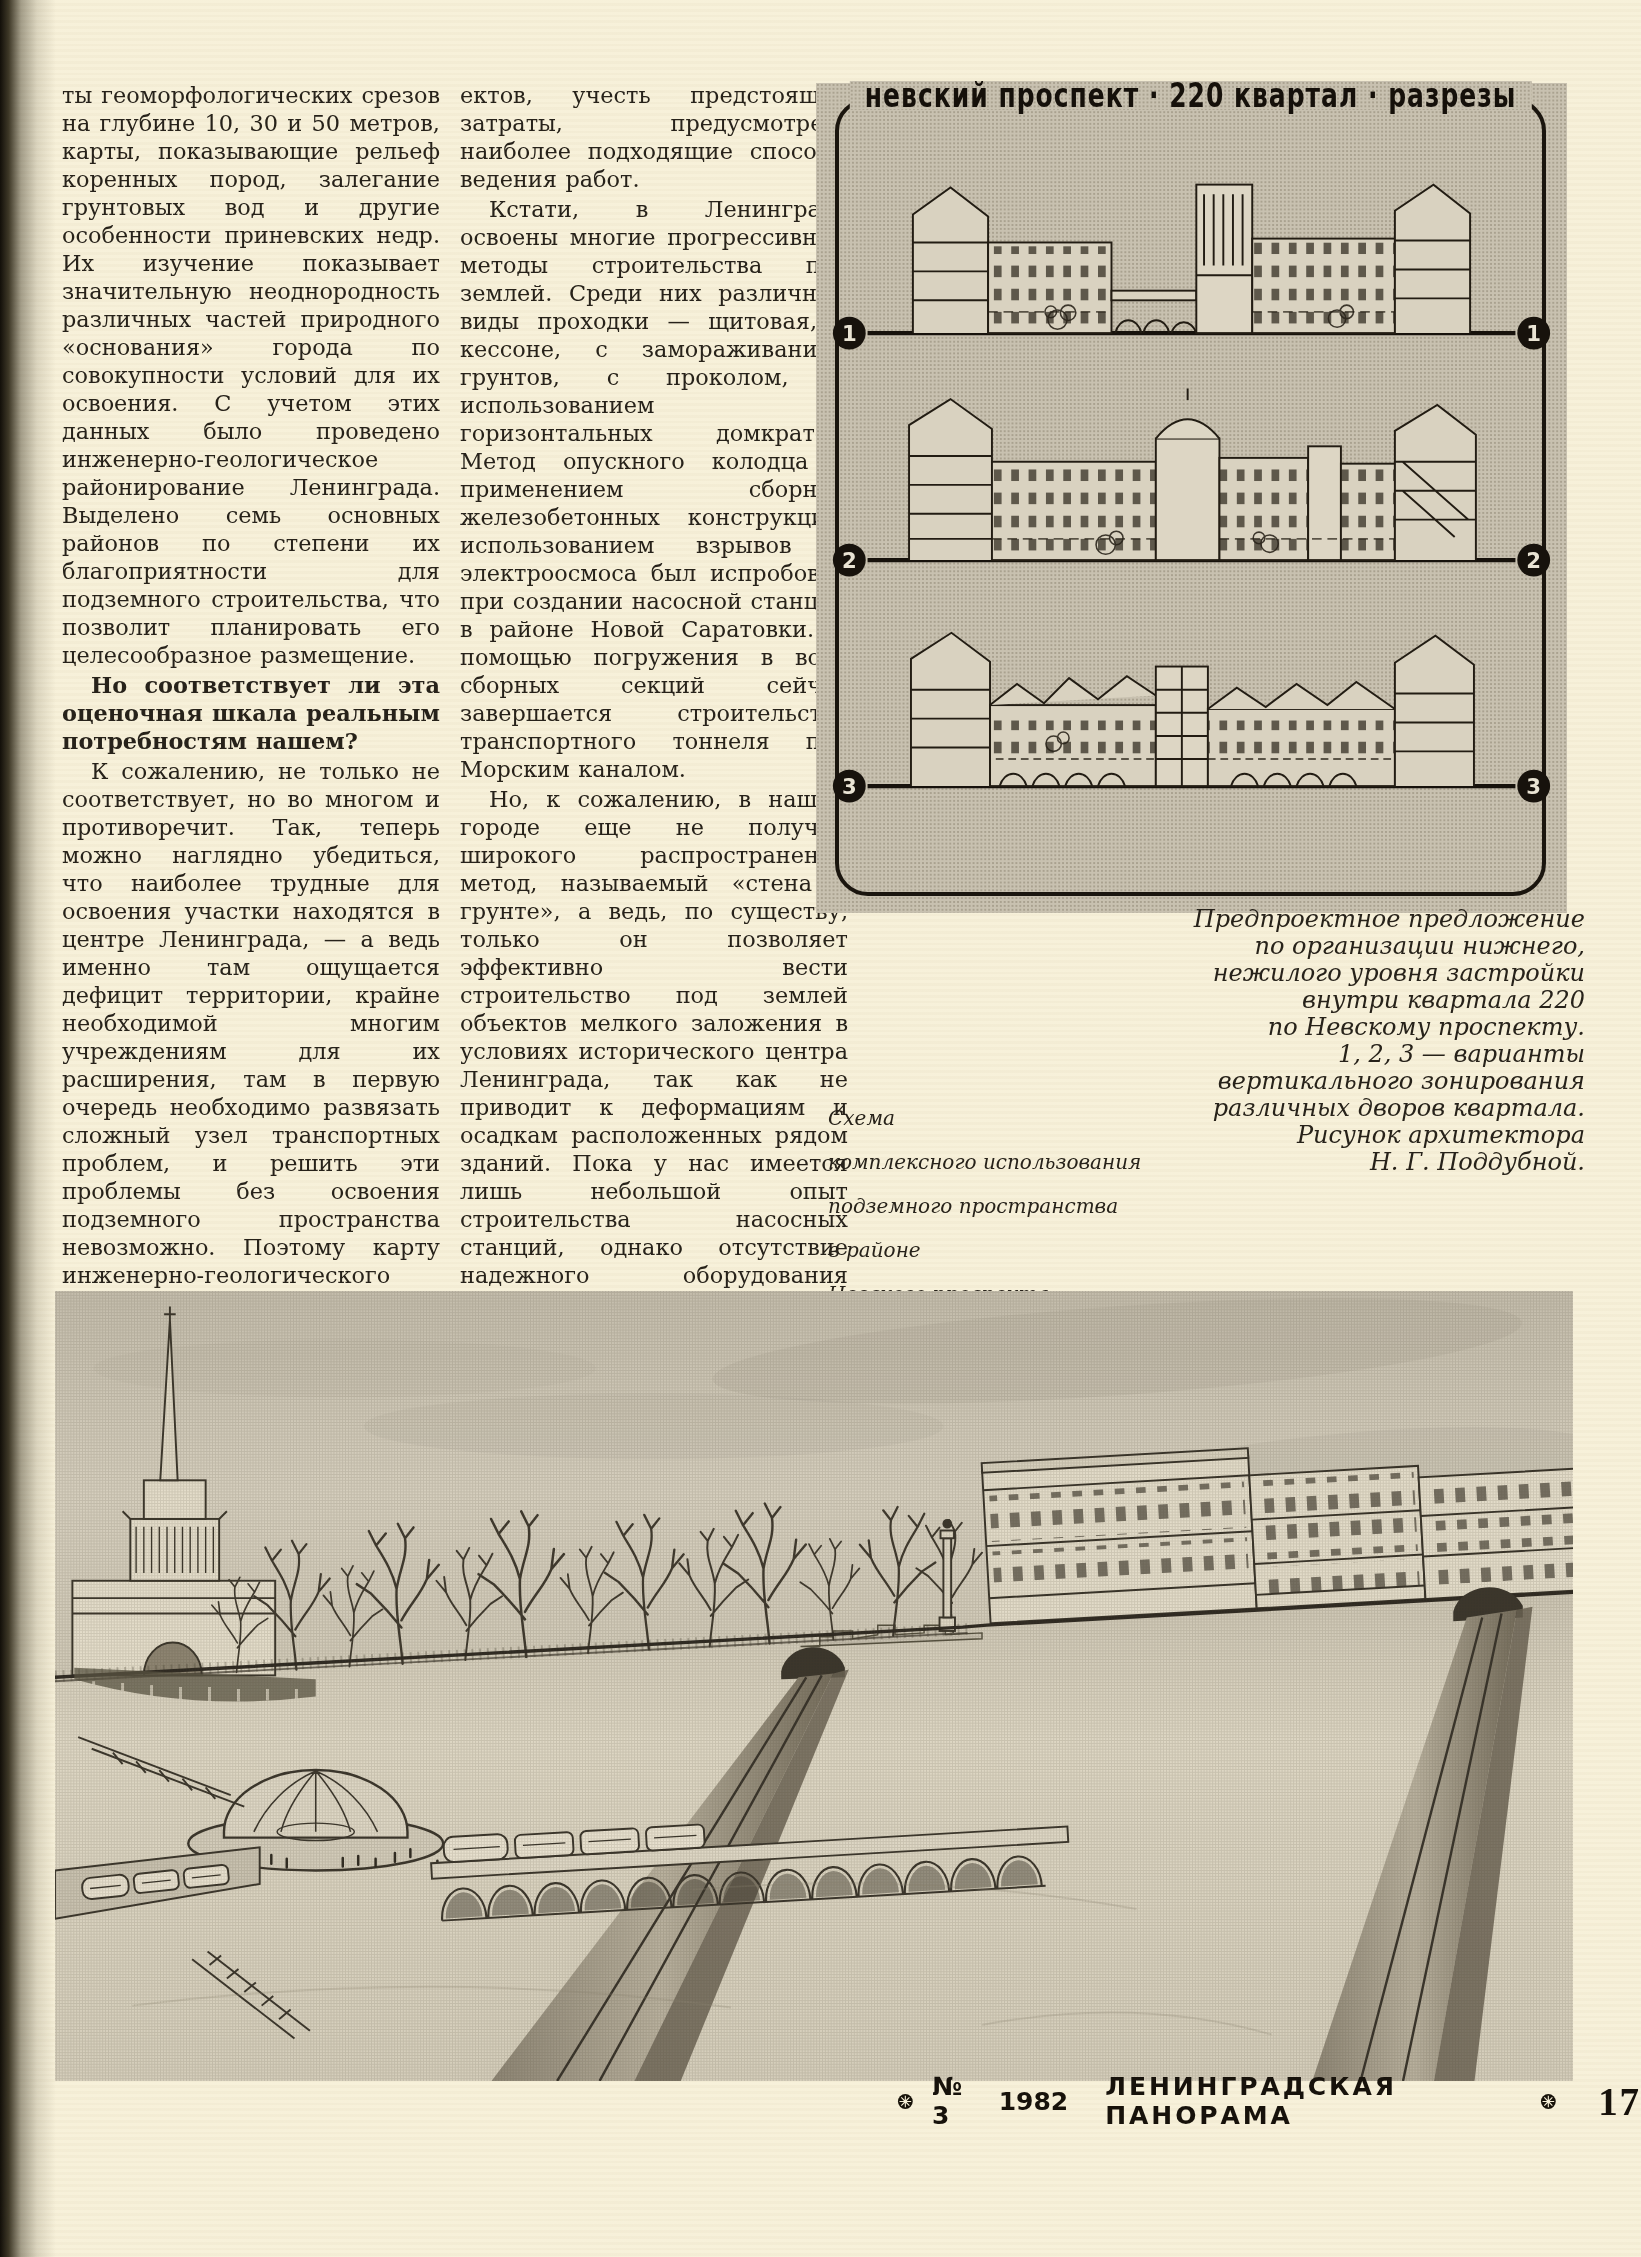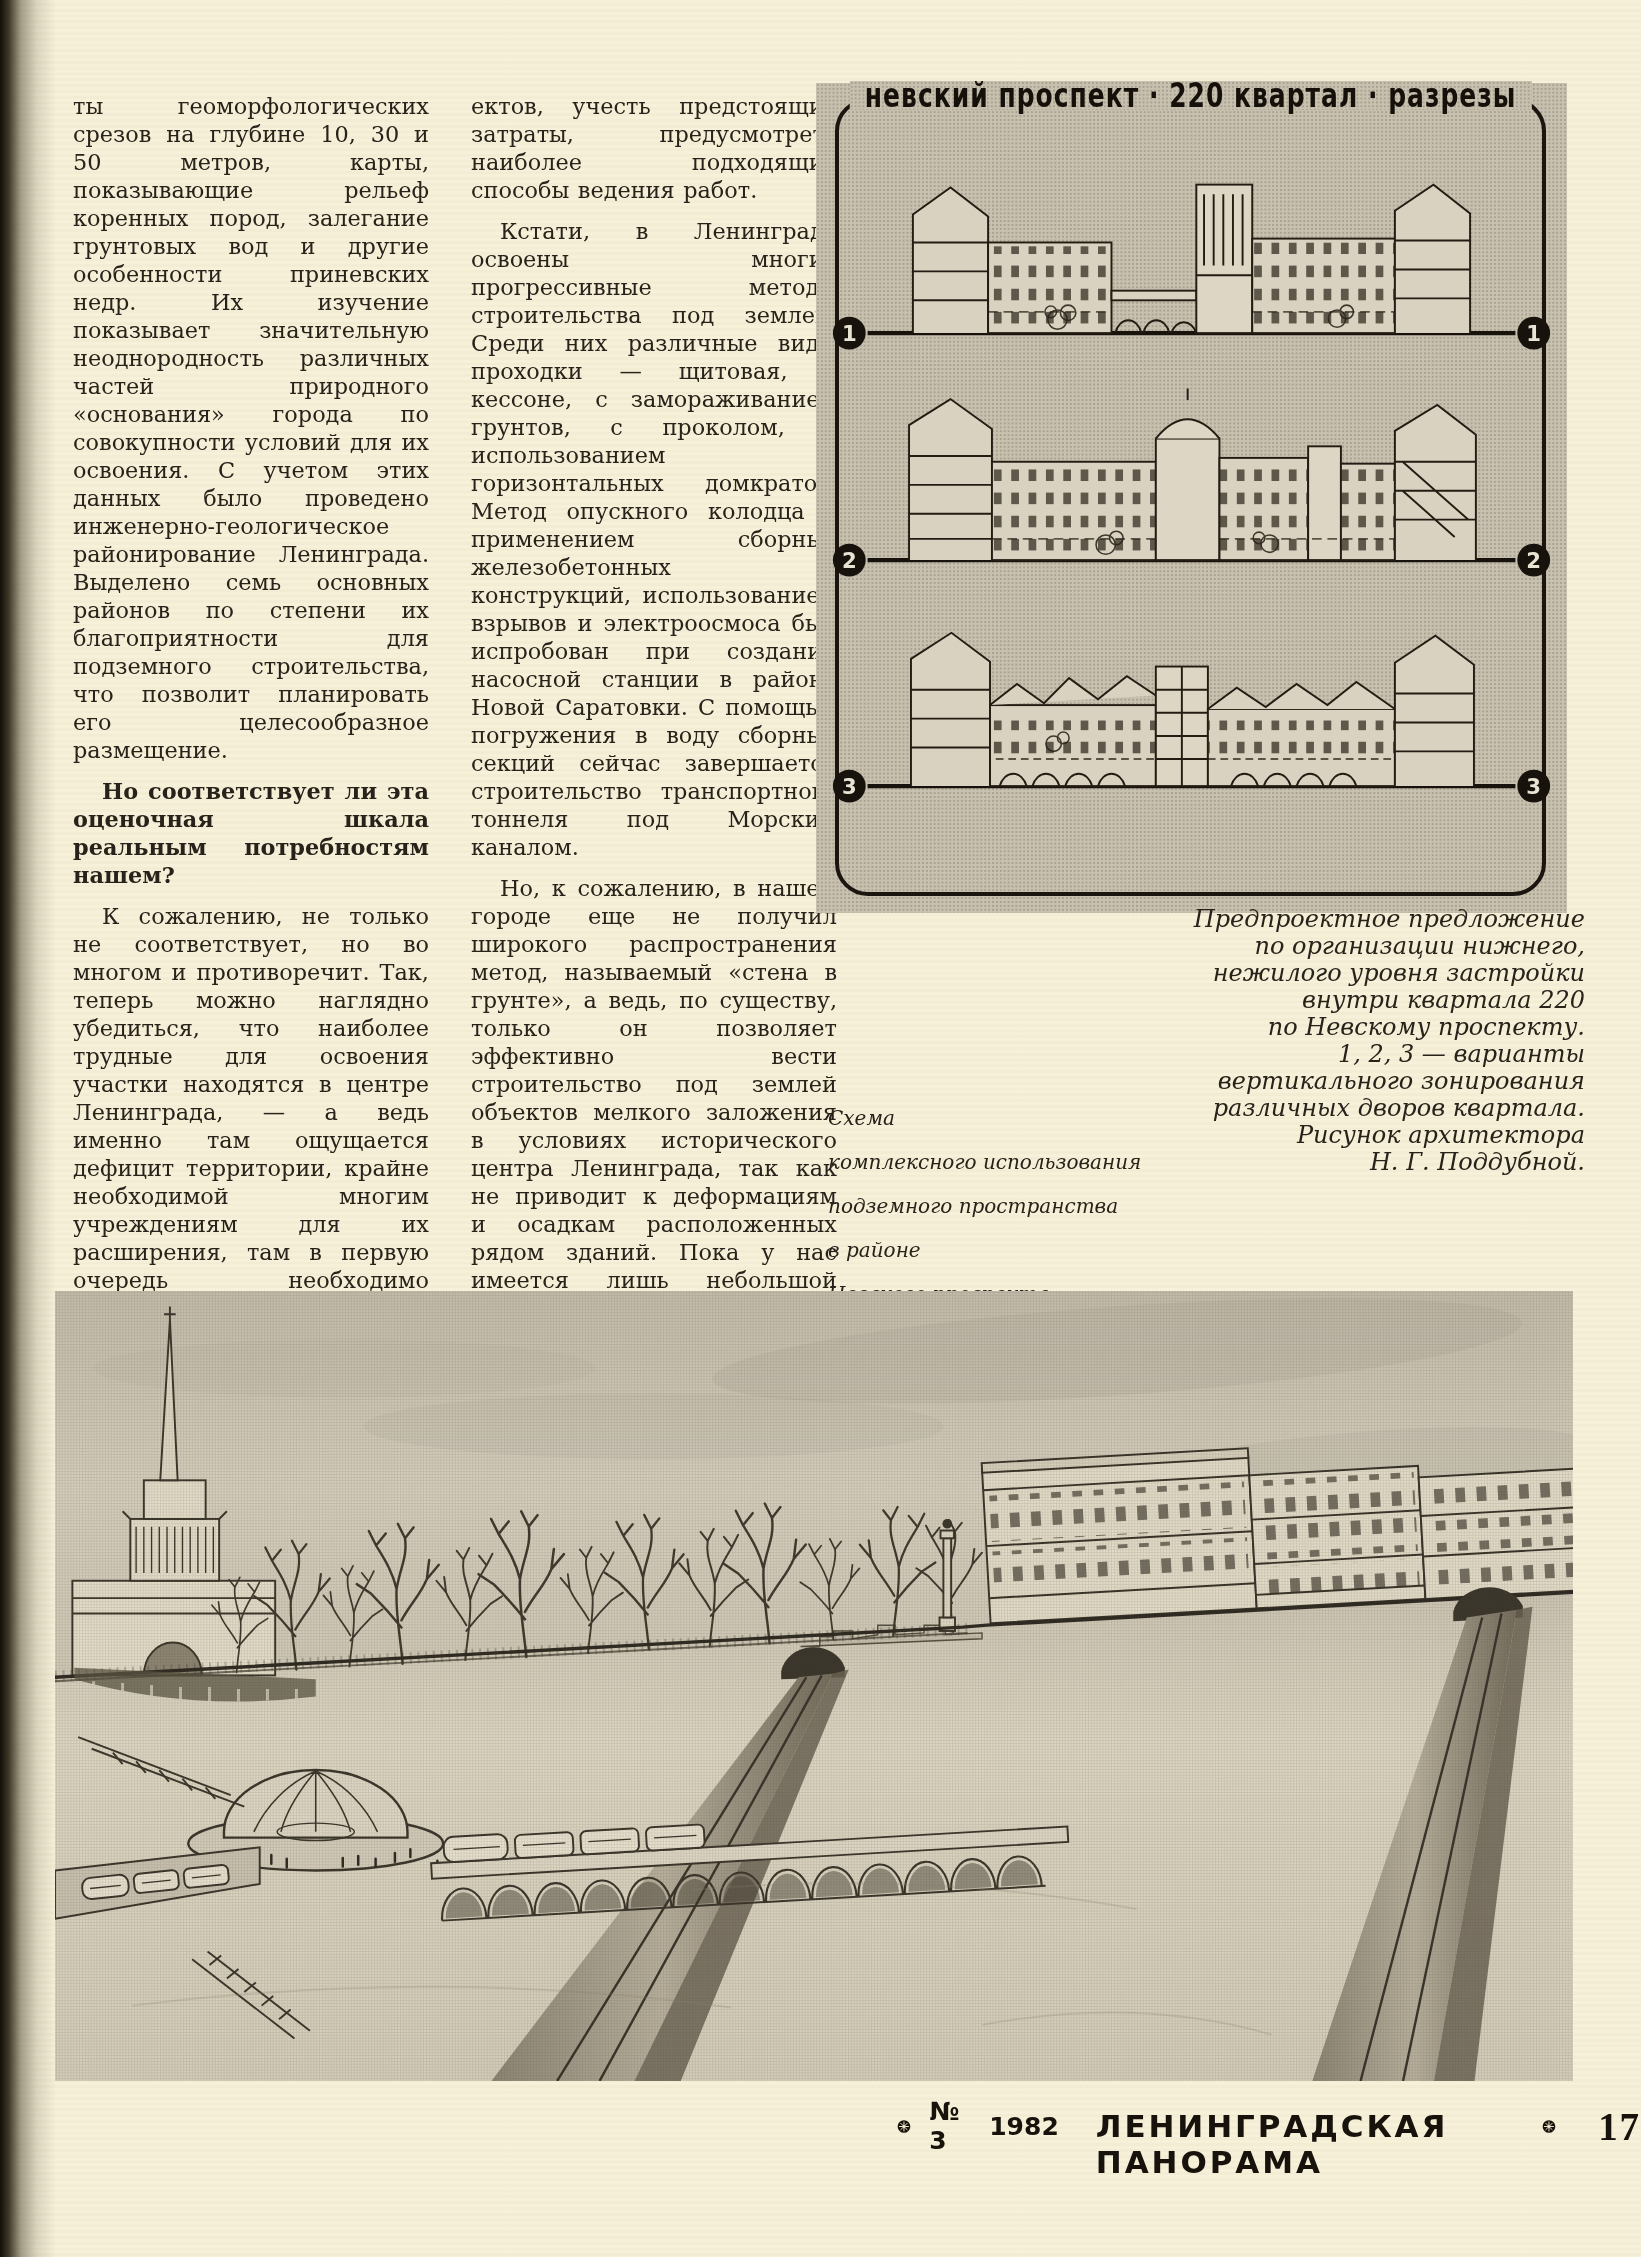--- a/index.html
+++ b/index.html
@@ -3,21 +3,21 @@
 <meta charset="utf-8">
 <style>
   html,body{margin:0;padding:0;background:#7a756a;}
   .page{position:relative;width:1641px;height:2257px;background:#f7f0d8;overflow:hidden;
         font-family:"DejaVu Serif","Liberation Serif",serif;color:#27221a;}
   .page::before{content:"";position:absolute;inset:0;pointer-events:none;
         background:repeating-linear-gradient(180deg,rgba(255,255,255,.045) 0 2.9px,rgba(60,50,30,.018) 2.9px 5.8px);}
   .spine{position:absolute;left:0;top:0;bottom:0;width:56px;
         background:linear-gradient(90deg,#120f09 0px,#3e3827 8.7px,rgba(62,56,39,.45) 21px,rgba(62,56,39,.15) 37px,rgba(62,56,39,0) 56px);}
   .col{position:absolute;}
-  .col p{margin:13px;text-align:justify;font-size:22.4px;line-height:28px;word-spacing:1.4px;}
+  .col p{margin:2px;text-align:justify;font-size:22.4px;line-height:28px;word-spacing:1.4px;}
   .col p.ind{text-indent:29px;}
   .col p.bold{font-weight:bold;}
   .col-left{left:60px;top:79px;width:382px;}
   .col-mid{left:458px;top:79px;width:392px;}
 
   .panel{position:absolute;left:816px;top:83px;width:751px;height:830px;
         background-color:#c8c1b0;
         background-image:radial-gradient(rgba(82,72,50,.26) 1px,transparent 1.4px);
         background-size:3.9px 3.9px;}
   .panel-frame{position:absolute;left:19.3px;right:21px;top:15.4px;bottom:17.4px;
@@ -38,21 +38,21 @@
   .caption-mid{left:828px;top:1096px;width:463px;font-size:20px;line-height:44px;}
 
   .art{position:absolute;left:55px;top:1291px;width:1518px;height:790px;background:#d3ccba;}
   .art::after{content:"";position:absolute;inset:0;pointer-events:none;
         background-image:radial-gradient(rgba(70,62,45,.14) 1px,transparent 1.3px);background-size:2.9px 2.9px;}
 
   .footer{position:absolute;left:896px;top:2072px;display:flex;align-items:center;
         font-family:"DejaVu Sans","Liberation Sans",sans-serif;font-weight:bold;color:#17120b;}
   .footer .issue{font-size:25px;margin-left:17.4px;}
   .footer .year{font-size:25px;margin-left:21px;}
-  .footer .mag{font-size:31px;letter-spacing:2.9px;margin-left:37px;margin-top:36px;}
+  .footer .mag{font-size:25px;letter-spacing:2.9px;margin-left:37px;}
   .footer .rosette2{margin-left:35px;}
   .footer .pageno{font-family:Liberation Serif, serif;font-size:39px;
         letter-spacing:1.9px;margin-left:41px;}
 </style>
 </head>
 <body>
 
 <div class="page">
   <div class="spine"></div>
 

